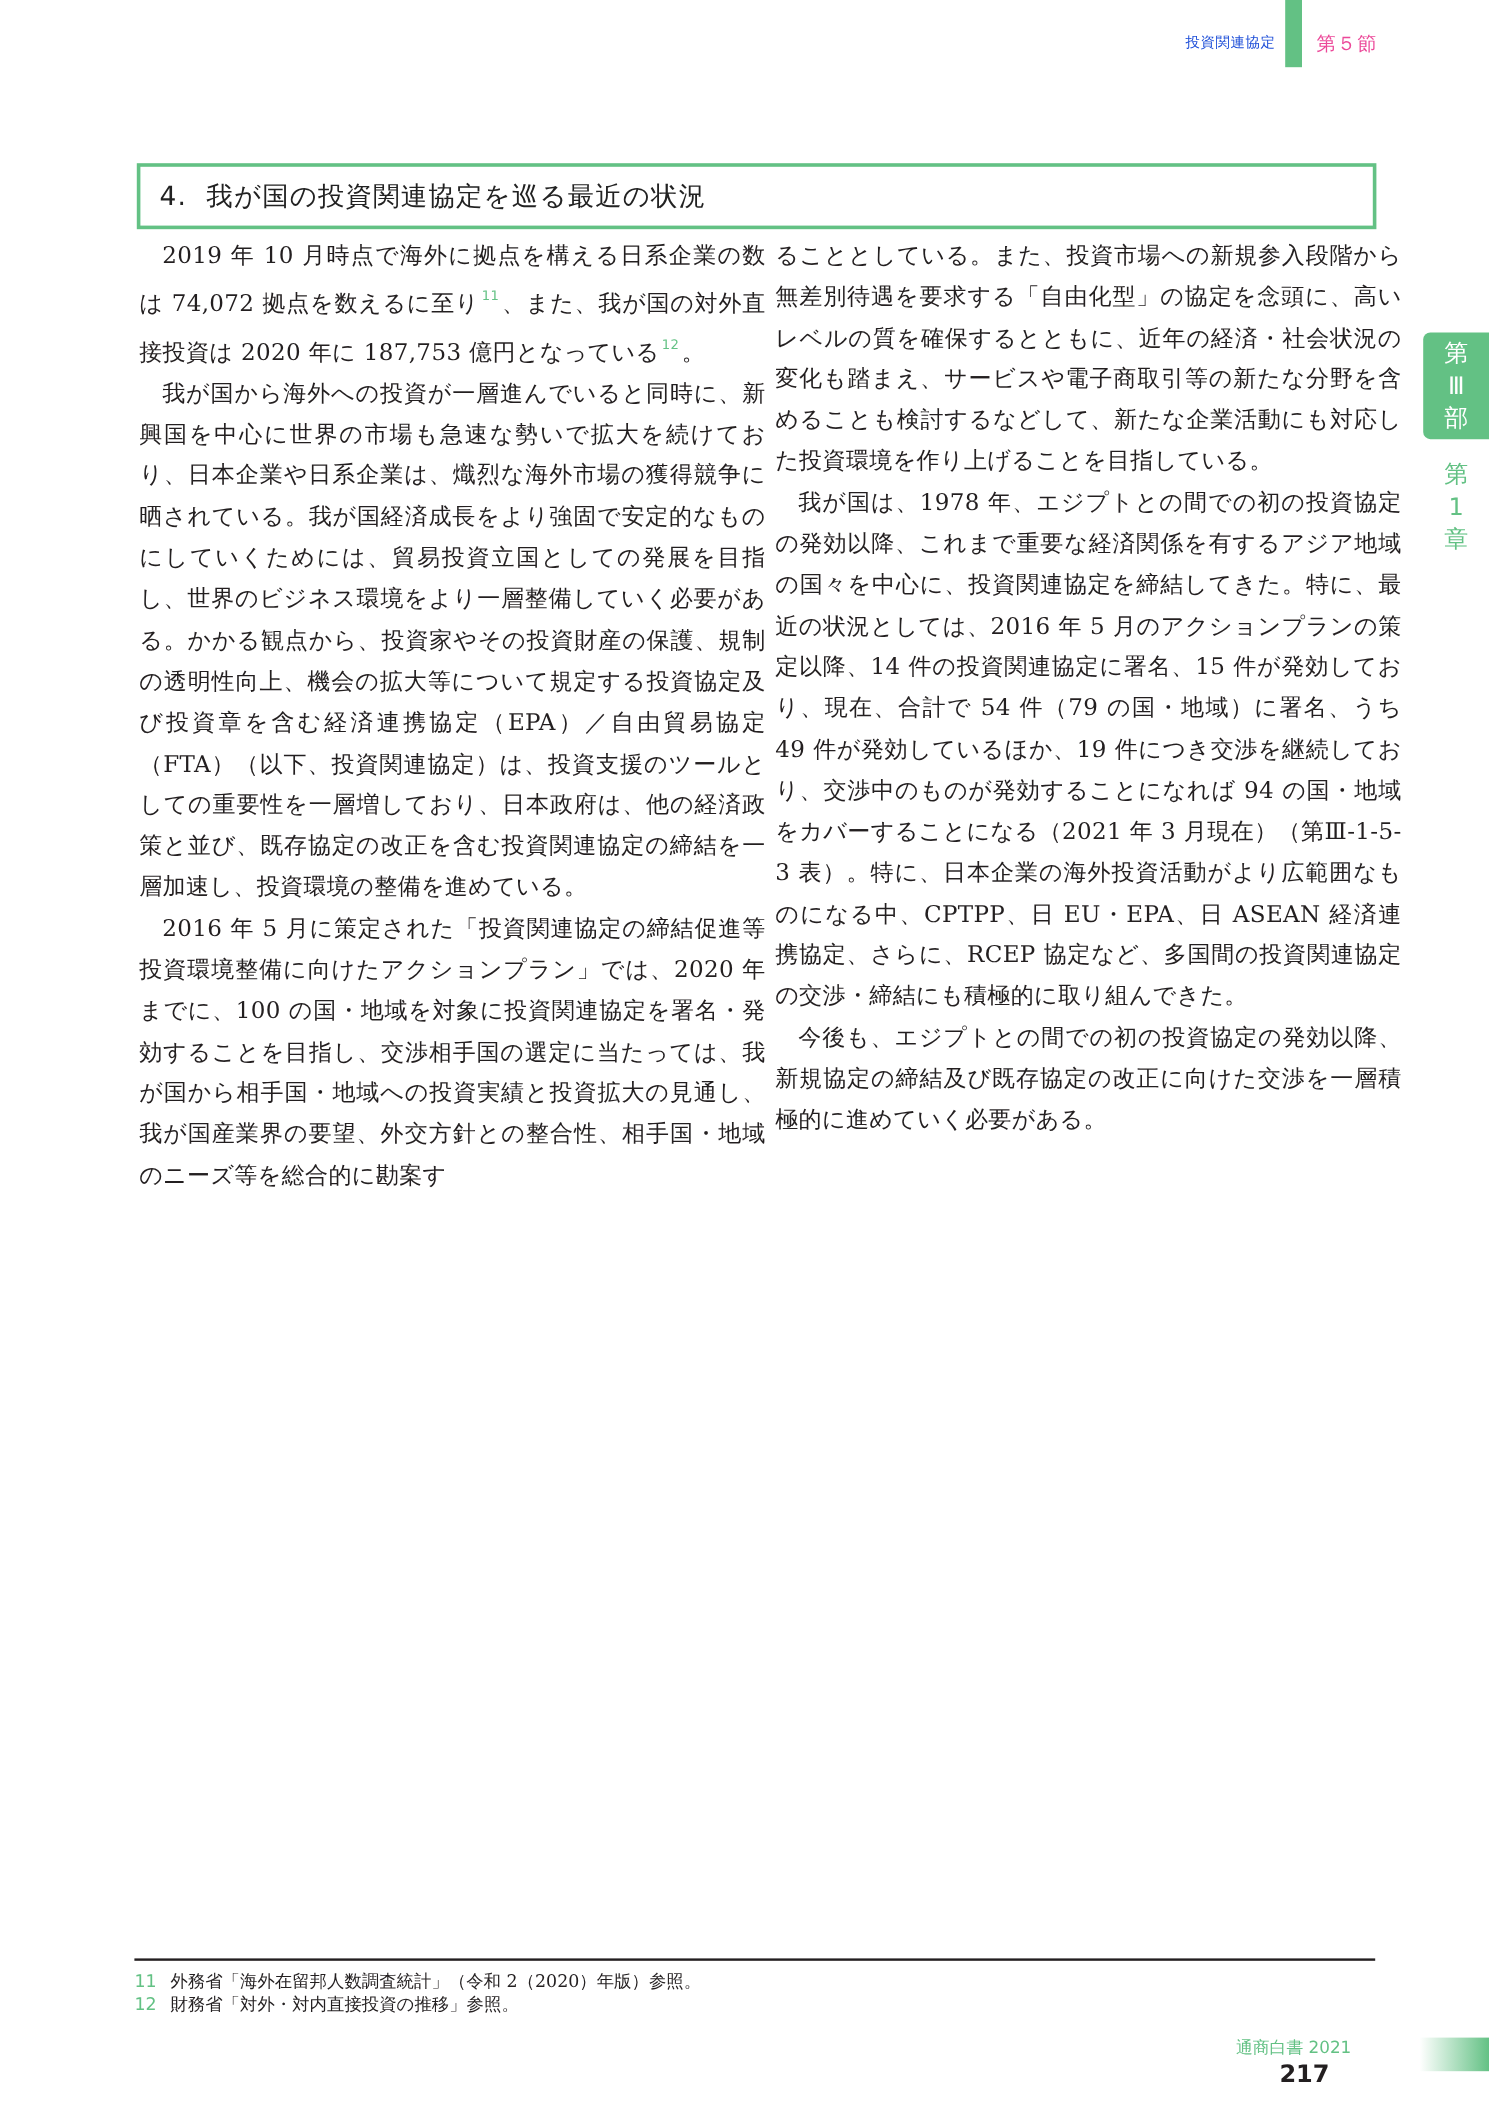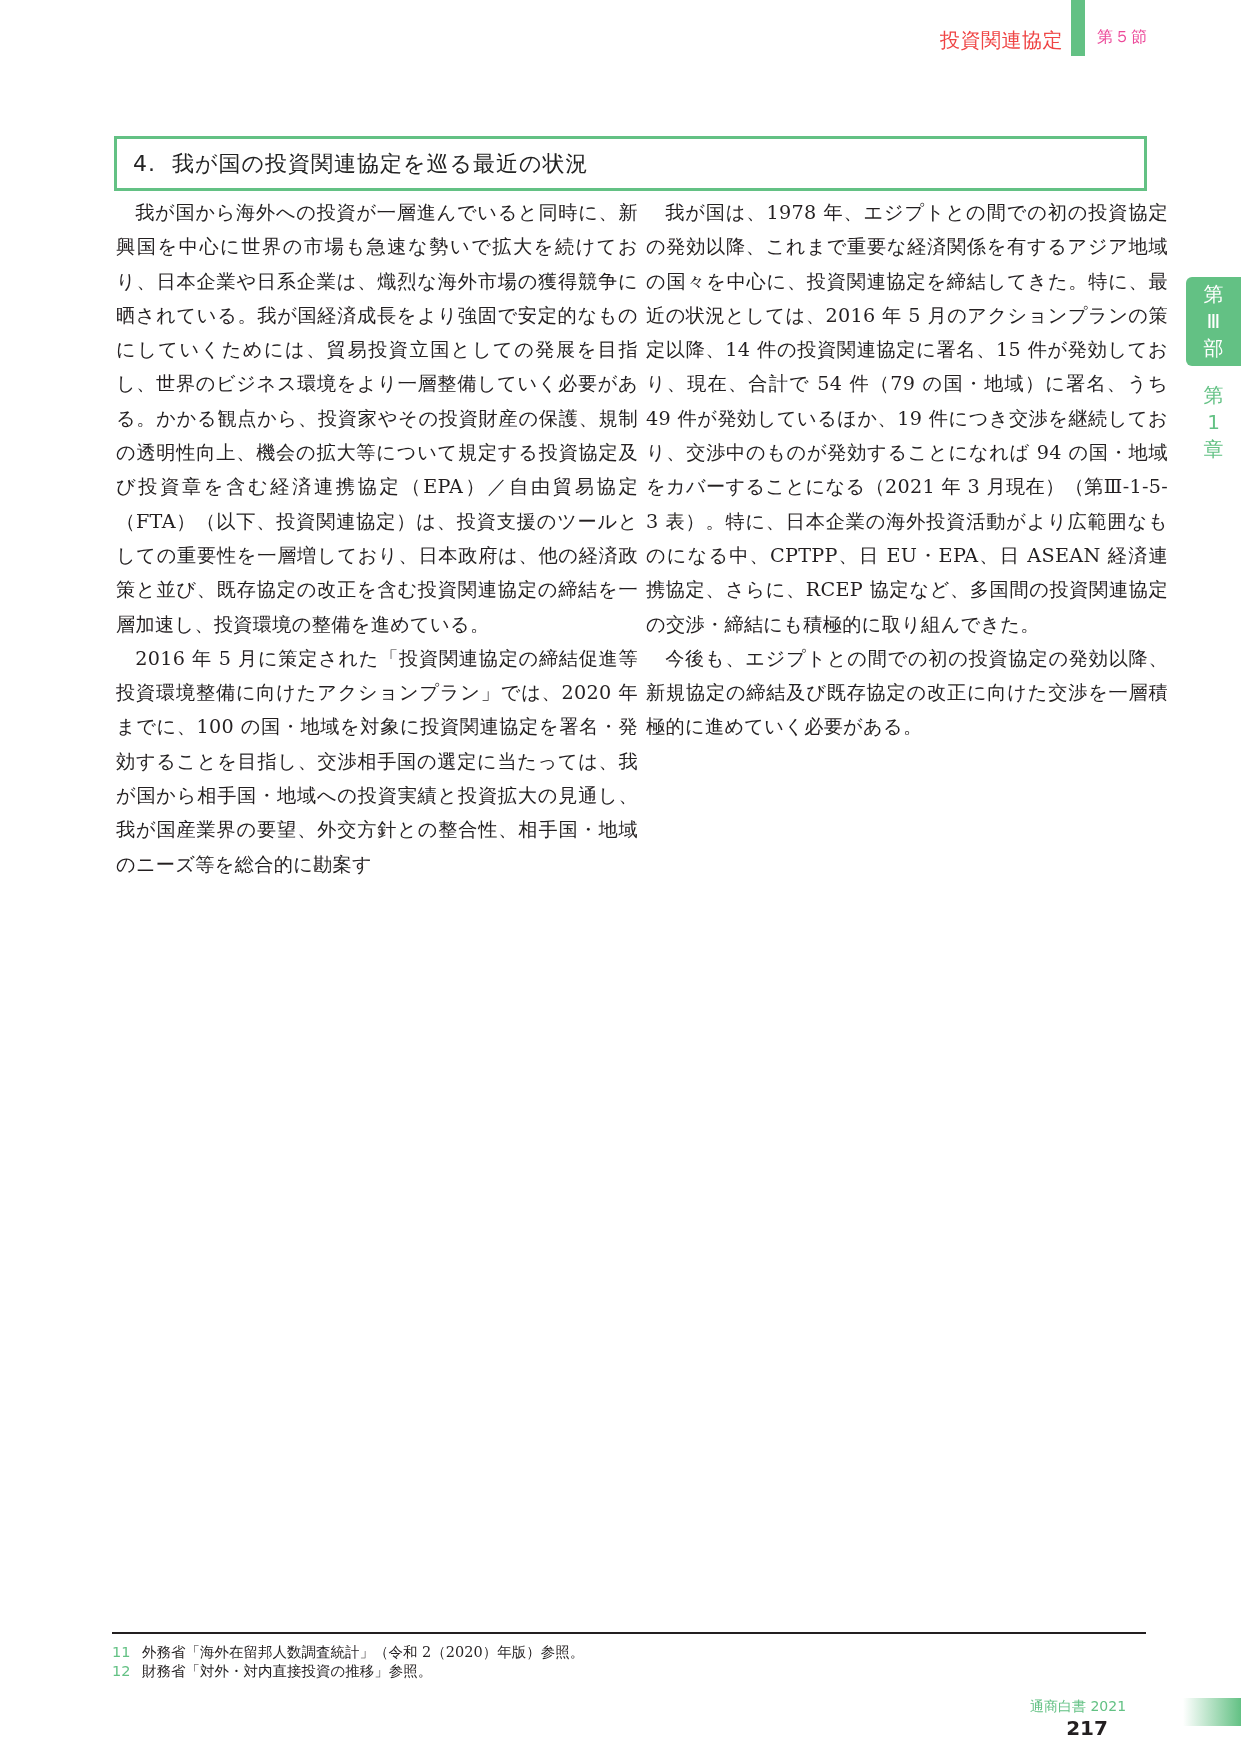--- a/index.html
+++ b/index.html
@@ -1,21 +1,21 @@
 <!DOCTYPE html>
 <html><head>
   <meta charset="utf-8">
   <style>
     html, body { margin: 0; padding: 0; background: #ffffff; }
     body {
       width: 1241px; height: 1754px; position: relative; overflow: hidden;
       font-family: "DejaVu Serif", "Liberation Serif", serif; color: #231f20;
     }
     .running-head { position: absolute; top: 0; left: 0; width: 1241px; height: 60px; }
-    .rh-section { position: absolute; top: 27px; right: 178px; font-family: Liberation Sans, sans-serif; font-size: 20px; color: #ef4444; letter-spacing: 0.5px; }
+    .rh-section { position: absolute; top: 27px; right: 178px; font-family: Liberation Sans, sans-serif; font-size: 12px; color: #1d4ed8; letter-spacing: 0.5px; }
     .rh-bar { position: absolute; top: 0; left: 1071px; width: 14px; height: 56px; background: #63c184; }
     .rh-chapter { position: absolute; top: 27px; left: 1097px; font-family: "DejaVu Sans", "Liberation Sans", sans-serif; font-size: 16px; color: #ec4899; letter-spacing: 1px; }
 
     .section-box {
       position: absolute; top: 136px; left: 114px; width: 1027px; height: 49px;
       border: 3px solid #63c184; box-sizing: content-box;
     }
     .section-title {
       position: absolute; left: 16px; top: 10px;
       font-family: "DejaVu Sans", "Liberation Sans", sans-serif; font-size: 22px; color: #222;
@@ -69,25 +69,27 @@
   <span>第</span>
   <span>1</span>
   <span>章</span>
 </div>
 
 <section class="section-box">
   <h2 class="section-title" style="margin:0;font-weight:normal;white-space:pre;">4.  我が国の投資関連協定を巡る最近の状況</h2>
 </section>
 
 <article class="column col-left">
+  <p class="indent"><span>2019 年 10 月時点で海外に拠点を構える日系企業の数は 74,072 拠点を数えるに至り</span><sup class="fn-ref">11</sup><span>、また、我が国の対外直接投資は 2020 年に 187,753 億円となっている</span><sup class="fn-ref">12</sup><span>。</span></p>
   <p class="indent">我が国から海外への投資が一層進んでいると同時に、新興国を中心に世界の市場も急速な勢いで拡大を続けており、日本企業や日系企業は、熾烈な海外市場の獲得競争に晒されている。我が国経済成長をより強固で安定的なものにしていくためには、貿易投資立国としての発展を目指し、世界のビジネス環境をより一層整備していく必要がある。かかる観点から、投資家やその投資財産の保護、規制の透明性向上、機会の拡大等について規定する投資協定及び投資章を含む経済連携協定（EPA）／自由貿易協定（FTA）（以下、投資関連協定）は、投資支援のツールとしての重要性を一層増しており、日本政府は、他の経済政策と並び、既存協定の改正を含む投資関連協定の締結を一層加速し、投資環境の整備を進めている。</p>
   <p class="indent">2016 年 5 月に策定された「投資関連協定の締結促進等投資環境整備に向けたアクションプラン」では、2020 年までに、100 の国・地域を対象に投資関連協定を署名・発効することを目指し、交渉相手国の選定に当たっては、我が国から相手国・地域への投資実績と投資拡大の見通し、我が国産業界の要望、外交方針との整合性、相手国・地域のニーズ等を総合的に勘案す</p>
 </article>
 
 <article class="column col-right">
+  <p>ることとしている。また、投資市場への新規参入段階から無差別待遇を要求する「自由化型」の協定を念頭に、高いレベルの質を確保するとともに、近年の経済・社会状況の変化も踏まえ、サービスや電子商取引等の新たな分野を含めることも検討するなどして、新たな企業活動にも対応した投資環境を作り上げることを目指している。</p>
   <p class="indent">我が国は、1978 年、エジプトとの間での初の投資協定の発効以降、これまで重要な経済関係を有するアジア地域の国々を中心に、投資関連協定を締結してきた。特に、最近の状況としては、2016 年 5 月のアクションプランの策定以降、14 件の投資関連協定に署名、15 件が発効しており、現在、合計で 54 件（79 の国・地域）に署名、うち 49 件が発効しているほか、19 件につき交渉を継続しており、交渉中のものが発効することになれば 94 の国・地域をカバーすることになる（2021 年 3 月現在）（第Ⅲ-1-5-3 表）。特に、日本企業の海外投資活動がより広範囲なものになる中、CPTPP、日 EU・EPA、日 ASEAN 経済連携協定、さらに、RCEP 協定など、多国間の投資関連協定の交渉・締結にも積極的に取り組んできた。</p>
   <p class="indent">今後も、エジプトとの間での初の投資協定の発効以降、新規協定の締結及び既存協定の改正に向けた交渉を一層積極的に進めていく必要がある。</p>
 </article>
 
 <div class="footnote-rule"></div>
 <footer class="footnotes">
   <div class="fn-item">
     <span class="fn-num">11</span>
     <span>外務省「海外在留邦人数調査統計」（令和 2（2020）年版）参照。</span>
   </div>

